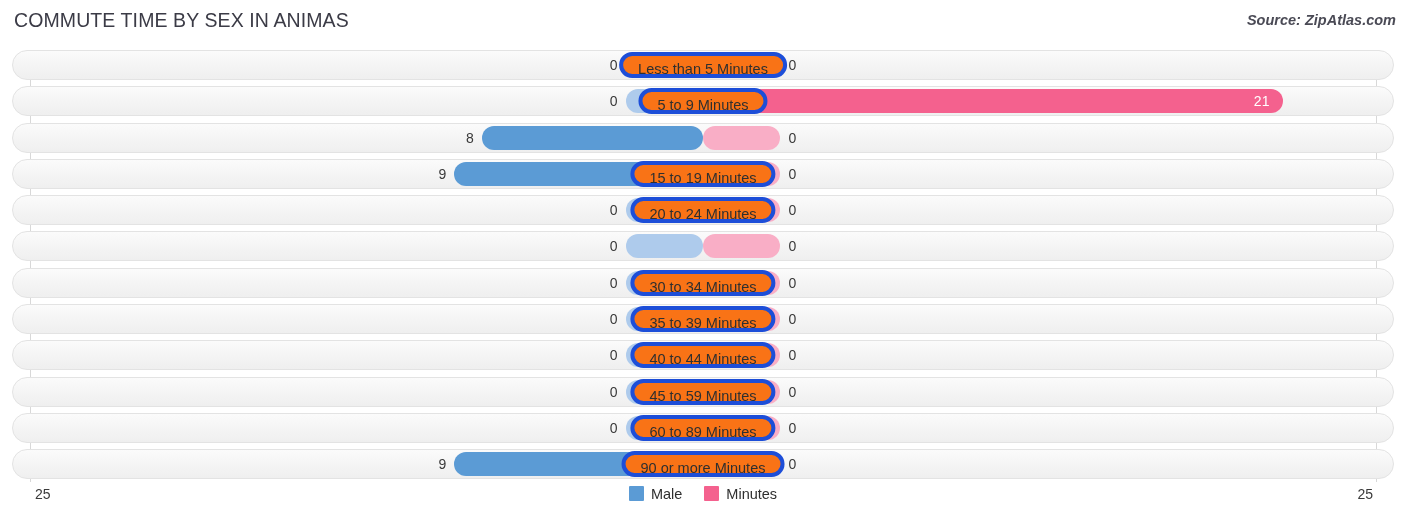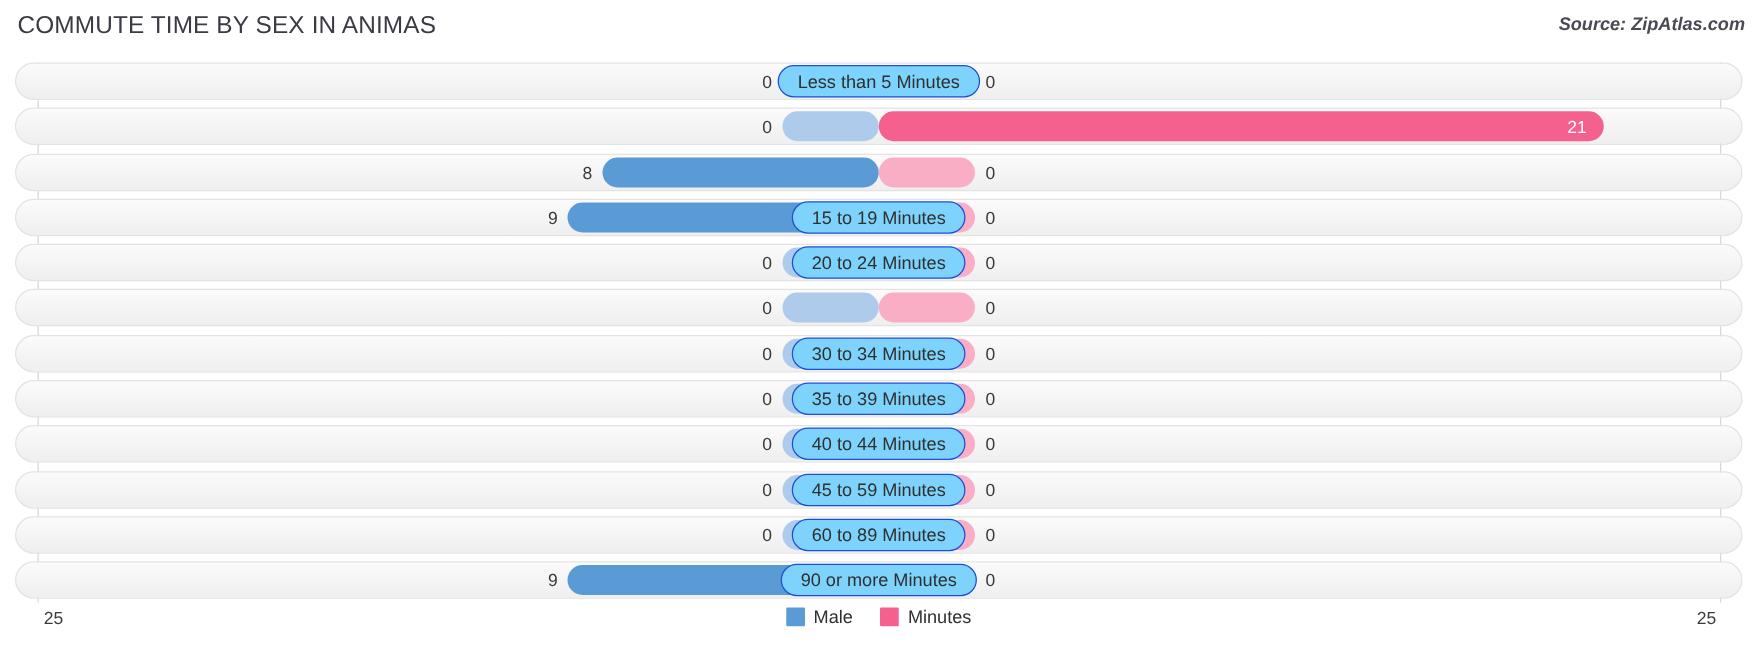--- a/index.html
+++ b/index.html
@@ -135,22 +135,22 @@
 
   
   .pill {
     position: absolute;
     left: 50%;
     top: 2px;
     transform: translateX(-50%);
     height: 26px;
     line-height: 26px;
     padding: 0 15px;
-    background: #7dd3fc;
-    border: 1px solid #1d4ed8;
+    background: #f97316;
+    border: 4px solid #1d4ed8;
     border-radius: 13px;
     font-size: 14.5px;
     color: #2f2f2f;
     white-space: nowrap;
     box-sizing: border-box;
   }
 
   
   .footer {
     position: absolute;
@@ -227,20 +227,21 @@
         <div class="bars">
           <div class="half male">
             <div class="bar male-off" style="width:11.2%"></div>
             <div class="val" style="right:11.2%;">0</div>
           </div>
           <div class="half female">
             <div class="bar fem-on" style="width:84%"></div>
             <div class="val inside" style="width: 84%; text-align: right; padding-left: 0px; padding-right: 14px; box-sizing: border-box;">21</div>
           </div>
         </div>
+        <div class="pill">5 to 9 Minutes</div>
       </div>
       <div class="row">
         <div class="track"></div>
         <div class="bars">
           <div class="half male">
             <div class="bar male-on" style="width:32%"></div>
             <div class="val" style="right:32%;">8</div>
           </div>
           <div class="half female">
             <div class="bar fem-off" style="width:11.2%"></div>

